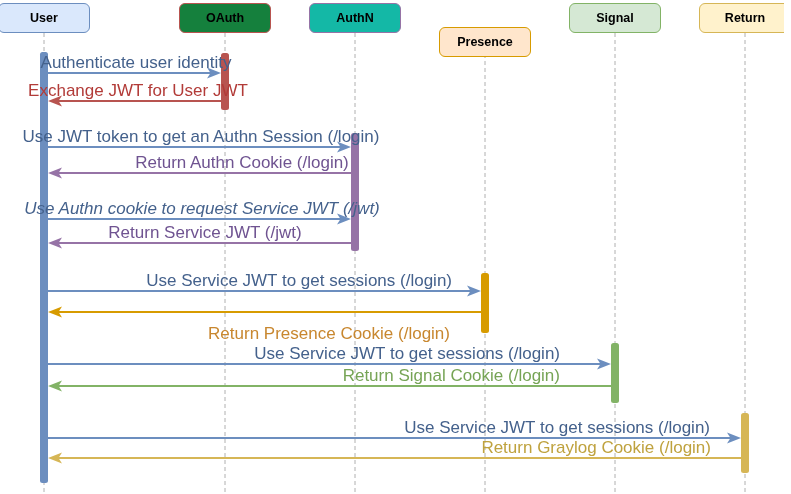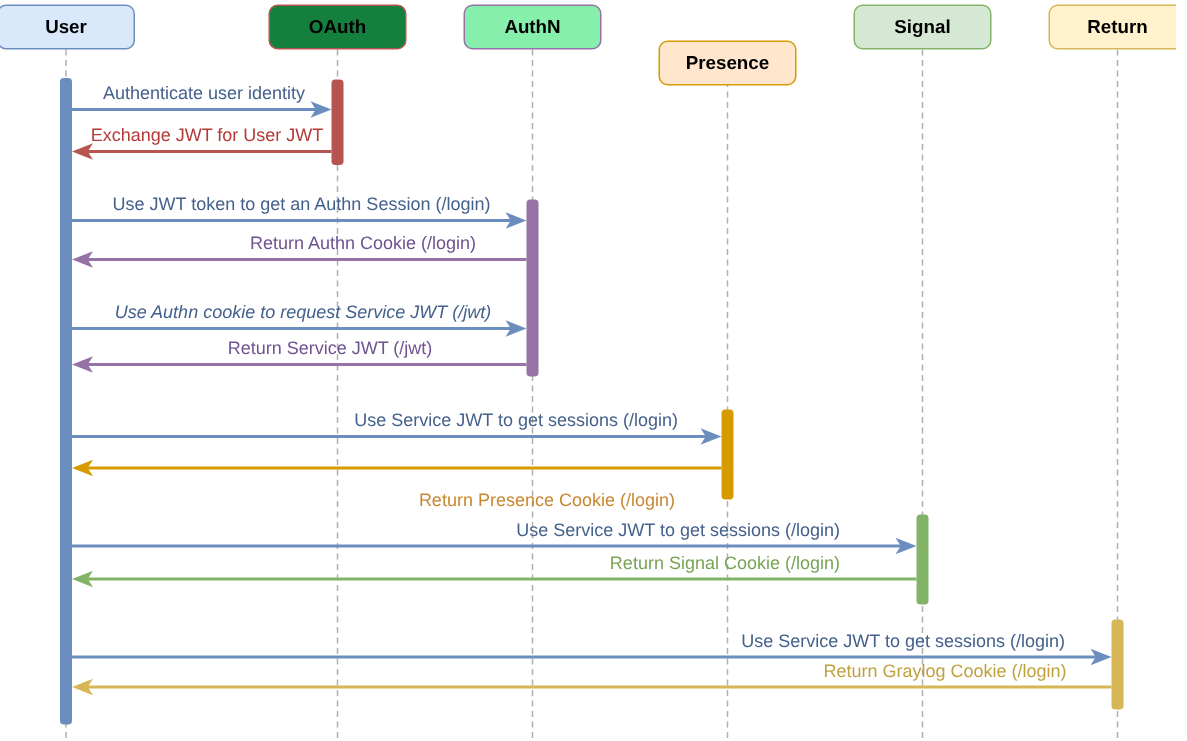--- a/index.html
+++ b/index.html
@@ -9,21 +9,21 @@
   }
   .canvas svg{position:absolute;left:0;top:0;}
   .pbox{
     position:absolute;top:3px;width:92px;height:30px;box-sizing:border-box;
     border:1.5px solid;border-radius:6px;
     display:flex;align-items:center;justify-content:center;
     font-size:12.5px;font-weight:bold;color:#000;white-space:nowrap;
     background:#fff;
   }
   .mlabel{
-    position:absolute;font-size:12px;line-height:13px;height:13px;
+    position:absolute;font-size:17px;line-height:13px;height:13px;
     white-space:nowrap;
   }
   .mlabel.mid{transform:translateX(-50%);}
   .mlabel.end{transform:translateX(-100%);}
 </style>
 </head>
 <body>
 
 <div class="canvas">
   <svg id="dsvg" width="791" height="494" viewBox="0 0 791 494">
@@ -60,32 +60,32 @@
       <line x1="611" y1="386" x2="58" y2="386" stroke="#82b366" stroke-width="2"></line>
       <polygon points="48,386 62,380.5 58.5,386 62,391.5" fill="#82b366"></polygon>
       <line x1="48" y1="438" x2="731" y2="438" stroke="#6c8ebf" stroke-width="2"></line>
       <polygon points="741,438 727,432.5 730.5,438 727,443.5" fill="#6c8ebf"></polygon>
       <line x1="741" y1="458" x2="58" y2="458" stroke="#d6b656" stroke-width="2"></line>
       <polygon points="48,458 62,452.5 58.5,458 62,463.5" fill="#d6b656"></polygon>
     </svg>
   <div id="boxes">
       <div class="pbox" style="left: -2px; background: rgb(218, 232, 252); border-color: rgb(108, 142, 191);">User</div>
       <div class="pbox" style="left: 179px; background: #15803d; border-color: rgb(184, 84, 80);">OAuth</div>
-      <div class="pbox" style="left: 309px; background: #86efac; border-color: rgb(150, 115, 166);">AuthN</div>
+      <div class="pbox" style="left: 309px; background: #14b8a6; border-color: rgb(150, 115, 166);">AuthN</div>
       <div class="pbox" style="left: 439px; background: rgb(255, 230, 204); border-color: rgb(215, 155, 0); margin-top: 24px;">Presence</div>
       <div class="pbox" style="left: 569px; background: rgb(213, 232, 212); border-color: rgb(130, 179, 102);">Signal</div>
       <div class="pbox" style="left: 699px; background: rgb(255, 242, 204); border-color: rgb(214, 182, 86);">Return</div>
     </div>
   <div id="labels">
       <div class="mlabel mid" style="left: 136px; top: 56px; color: rgb(68, 97, 140);">Authenticate user identity</div>
       <div class="mlabel mid" style="left: 138px; top: 84px; color: rgb(178, 59, 56);">Exchange JWT for User JWT</div>
       <div class="mlabel mid" style="left: 201px; top: 130px; color: rgb(68, 97, 140);">Use JWT token to get an Authn Session (/login)</div>
       <div class="mlabel mid" style="left: 206px; top: 156px; color: rgb(111, 83, 145); margin-left: 36px;">Return Authn Cookie (/login)</div>
       <div class="mlabel mid" style="left: 202px; top: 202px; color: rgb(68, 97, 140); font-style: italic;">Use Authn cookie to request Service JWT (/jwt)</div>
-      <div class="mlabel mid" style="left: 220px; top: 226px; color: rgb(111, 83, 145); text-align: center;">Return Service JWT (/jwt)</div>
+      <div class="mlabel mid" style="left: 205px; top: 226px; color: rgb(111, 83, 145); text-align: center;">Return Service JWT (/jwt)</div>
       <div class="mlabel end" style="left: 452px; top: 274px; color: rgb(68, 97, 140);">Use Service JWT to get sessions (/login)</div>
       <div class="mlabel end" style="left: 450px; top: 295px; color: rgb(200, 135, 47); margin-top: 32px;">Return Presence Cookie (/login)</div>
       <div class="mlabel end" style="left: 560px; top: 347px; color: rgb(68, 97, 140);">Use Service JWT to get sessions (/login)</div>
       <div class="mlabel end" style="left: 560px; top: 369px; color: rgb(118, 164, 85);">Return Signal Cookie (/login)</div>
       <div class="mlabel end" style="left: 710px; top: 421px; color: rgb(68, 97, 140);">Use Service JWT to get sessions (/login)</div>
       <div class="mlabel end" style="left: 711px; top: 441px; color: rgb(191, 162, 62);">Return Graylog Cookie (/login)</div>
     </div>
 </div>
 
 </body></html>

